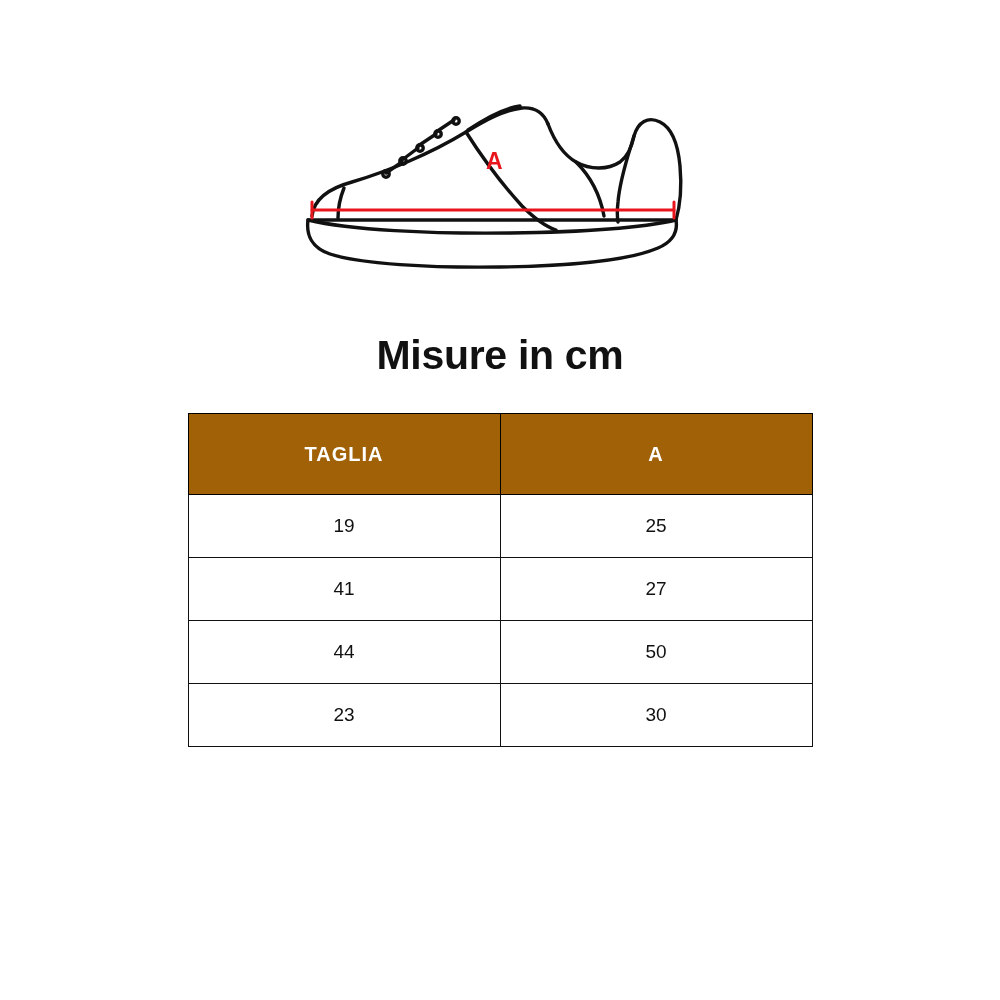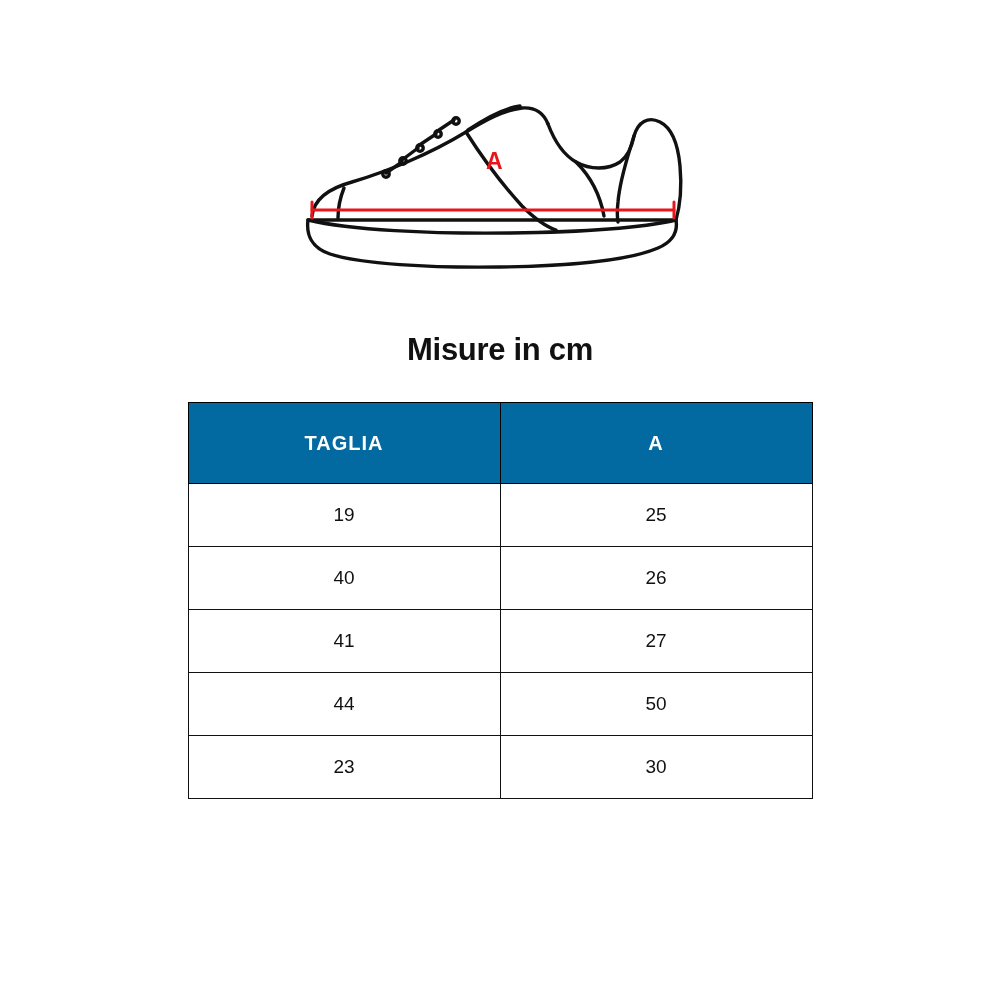--- a/index.html
+++ b/index.html
@@ -43,21 +43,21 @@
     top: 78px;
     font-size: 23px;
     font-weight: bold;
     color: #e8161c;
     letter-spacing: 0.5px;
   }
 
   
   .heading {
     margin-top: 42px;
-    font-size: 31px;
+    font-size: 41px;
     font-weight: bold;
     letter-spacing: -0.3px;
     color: #111111;
   }
 
   
   .size-table {
     margin-top: 34px;
     width: 625px;
     border-collapse: collapse;
@@ -66,21 +66,21 @@
   .size-table th,
   .size-table td {
     border: 1px solid #111111;
     text-align: center;
     font-size: 18px;
     font-weight: bold;
     height: 60px;
     color: #111111;
   }
   .size-table thead th {
-    background: #0369a1;
+    background: #a16207;
     color: #ffffff;
     border: 1px solid #000000;
     height: 78px;
     font-size: 20px;
     letter-spacing: 1px;
   }
   .size-table tbody td {
     background: #ffffff;
     font-weight: normal;
     font-size: 19px;
@@ -142,24 +142,20 @@
         <th class="col-left">TAGLIA</th>
         <th class="col-right">A</th>
       </tr>
     </thead>
     <tbody>
       <tr>
         <td>19</td>
         <td>25</td>
       </tr>
       <tr>
-        <td>40</td>
-        <td>26</td>
-      </tr>
-      <tr>
         <td>41</td>
         <td>27</td>
       </tr>
       <tr>
         <td>44</td>
         <td>50</td>
       </tr>
       <tr>
         <td>23</td>
         <td>30</td>

